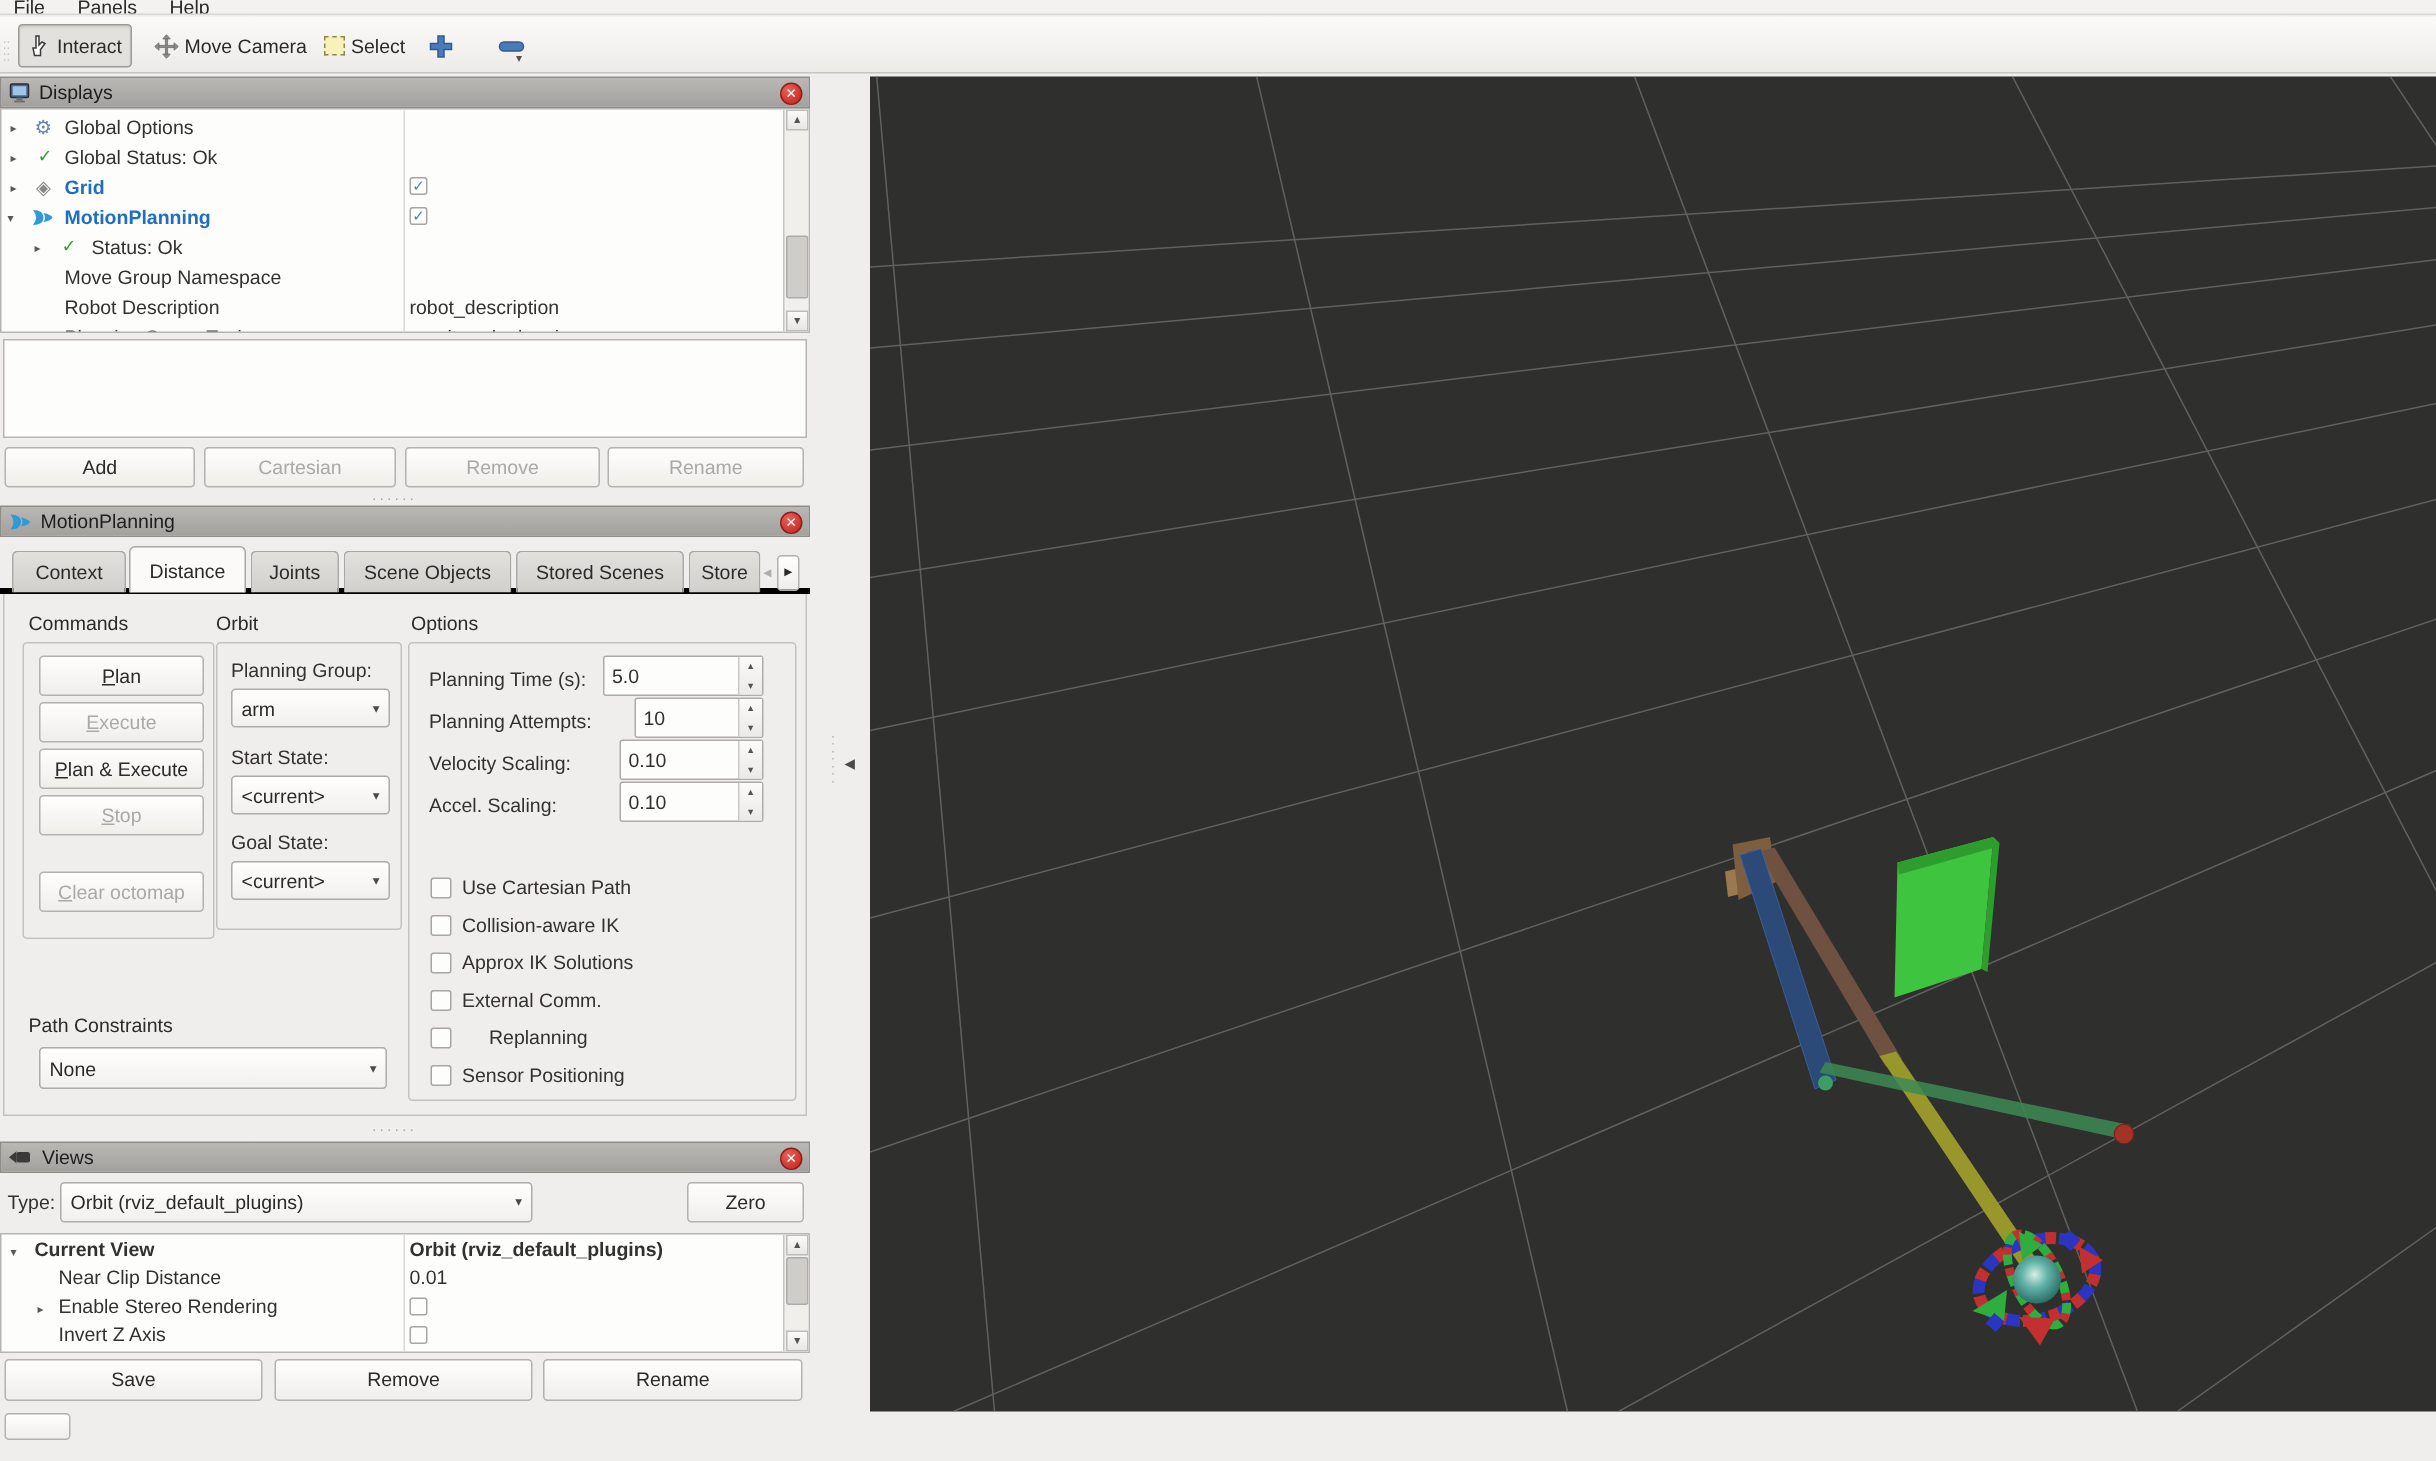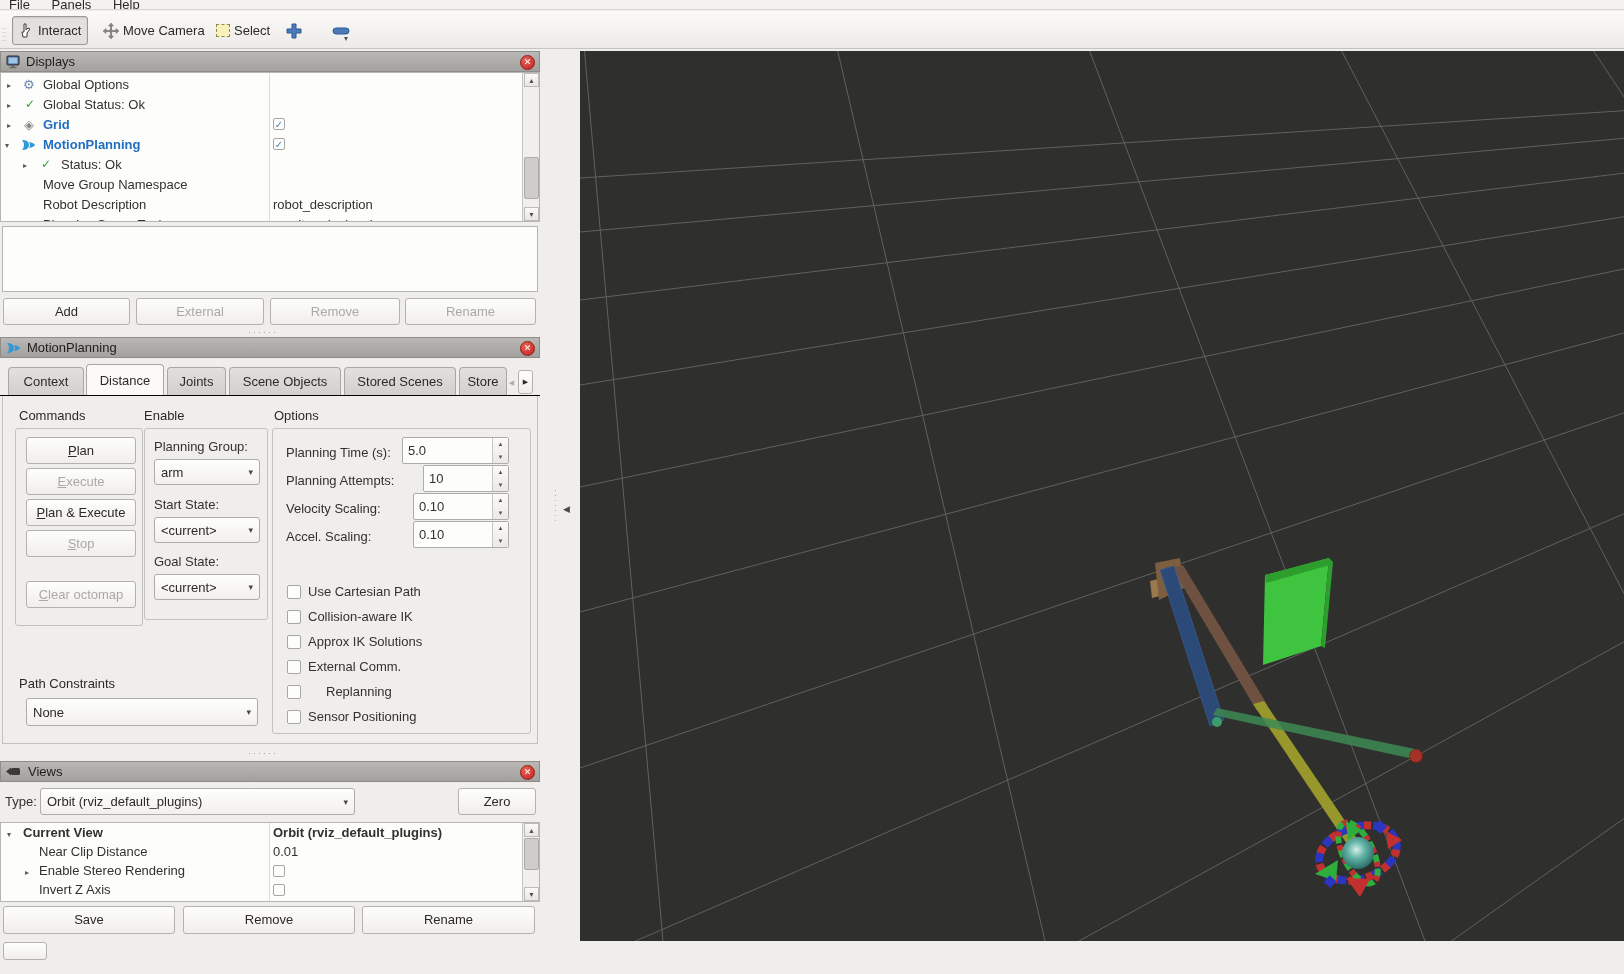--- a/index.html
+++ b/index.html
@@ -154,49 +154,49 @@
     <div class="sbar" style="right:0;top:0;height:148px;">
       <span class="sbtn" style="top:0;">▲</span>
       <div class="sthumb" style="top:84px;height:42px;"></div>
       <span class="sbtn" style="bottom:0;">▼</span>
     </div>
   </div>
 
   <div class="abs white" style="left:2px;top:226px;width:536px;height:66px;border:1px solid #b7b5b2;"></div>
 
   <div class="abs btn" style="left:3px;top:298px;width:127px;height:27px;line-height:25px;">Add</div>
-  <div class="abs btn disabled" style="left:136px;top:298px;width:128px;height:27px;line-height:25px;">External</div>
+  <div class="abs btn disabled" style="left:136px;top:298px;width:128px;height:27px;line-height:25px;">Cartesian</div>
   <div class="abs btn disabled" style="left:270px;top:298px;width:130px;height:27px;line-height:25px;">Remove</div>
   <div class="abs btn disabled" style="left:405px;top:298px;width:131px;height:27px;line-height:25px;">Rename</div>
 
   <div class="abs dots" style="left:248px;top:327px;">······</div>
 
   <div class="abs ptitle" style="left:0;top:337px;width:540px;">
     <svg width="15" height="14" viewBox="0 0 15 14">
         <path d="M1 2 Q8 2 8 7 Q8 12 1 12 Q5 7 1 2 Z" fill="#2e9ad8"></path>
         <path d="M8 4 Q13 5 14 7 Q13 9 8 10 Q10 7 8 4 Z" fill="#2e9ad8"></path>
       </svg>
     <span>MotionPlanning</span>
     <span class="closebtn">✕</span>
   </div>
 
-  <div class="abs" style="left:0;top:364px;width:540px;height:32px;border-bottom:1px solid #000000;">
+  <div class="abs" style="left:0;top:364px;width:540px;height:32px;border-bottom:4px solid #000000;">
     <div class="tab" style="left:8px;width:76px;">Context</div>
     <div class="tab active" style="left:86px;width:78px;">Distance</div>
     <div class="tab" style="left:167px;width:59px;">Joints</div>
     <div class="tab" style="left:229px;width:112px;">Scene Objects</div>
     <div class="tab" style="left:344px;width:112px;">Stored Scenes</div>
     <div class="tab" style="left:459px;width:48px;overflow:hidden;">Store</div>
     <div class="abs" style="left:505px;top:8px;width:13px;height:22px;font-size:7px;color:#b0aeab;text-align:center;line-height:22px;">◀</div>
     <div class="abs btn" style="left:518px;top:6px;width:15px;height:24px;font-size:7px;line-height:22px;">▶</div>
   </div>
 
   <div class="abs" style="left:2px;top:396px;width:536px;height:348px;border:1px solid #c3c1be;border-top:none;background:#f0eeec;">
     <span class="abs seclabel" style="left:16px;top:12px;">Commands</span>
-    <span class="abs seclabel" style="left:141px;top:12px;">Enable</span>
+    <span class="abs seclabel" style="left:141px;top:12px;">Orbit</span>
     <span class="abs seclabel" style="left:271px;top:12px;">Options</span>
 
     <div class="abs gbox" style="left:12px;top:32px;width:128px;height:198px;">
       <div class="btn cmdbtn" style="top:8px;">Plan</div>
       <div class="btn cmdbtn disabled" style="top:39px;">Execute</div>
       <div class="btn cmdbtn" style="top:70px;">Plan &amp; Execute</div>
       <div class="btn cmdbtn disabled" style="top:101px;">Stop</div>
       <div class="btn cmdbtn disabled" style="top:152px;">Clear octomap</div>
     </div>
 

